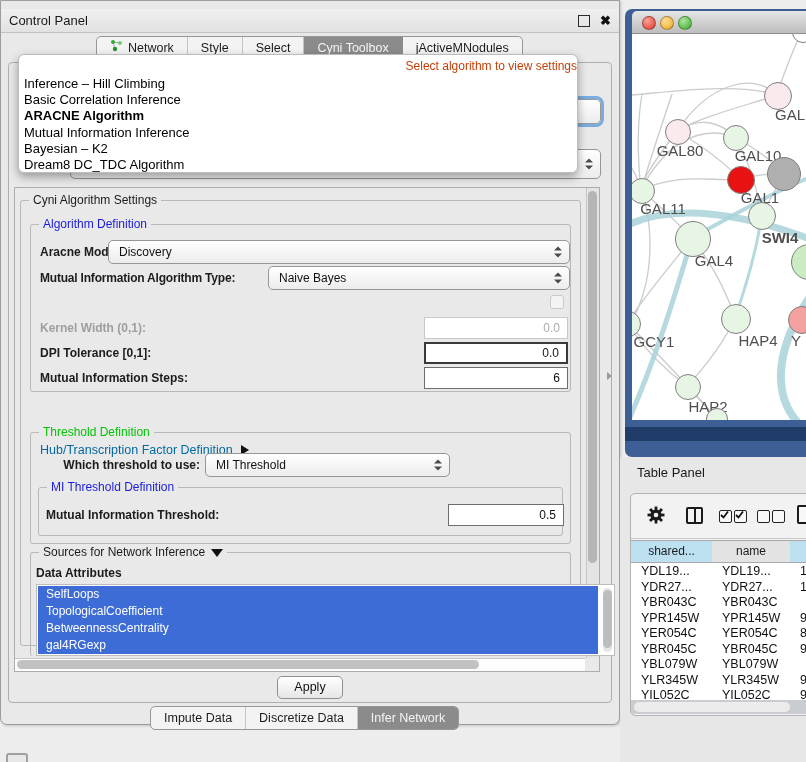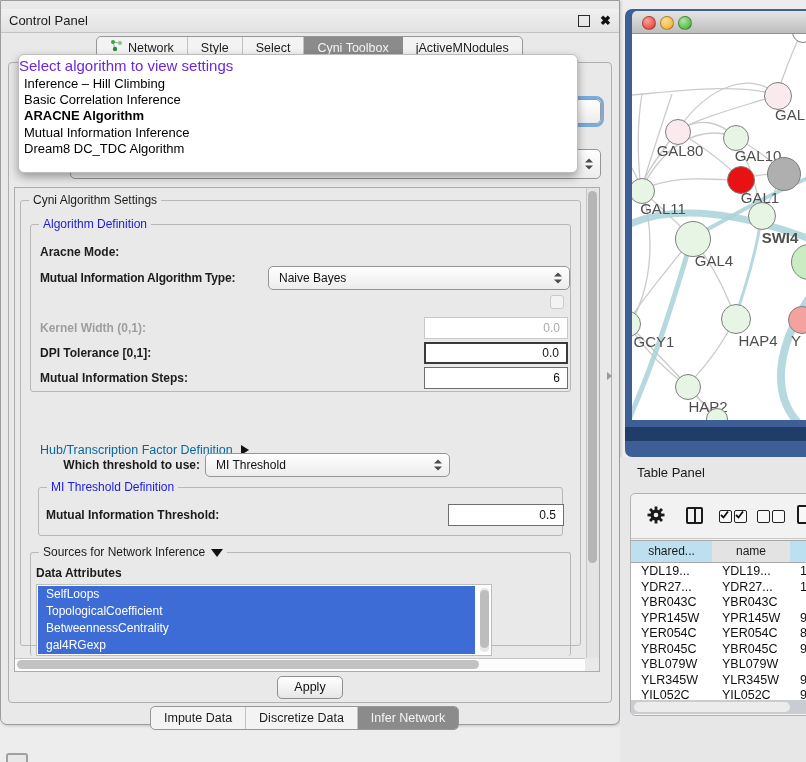--- a/index.html
+++ b/index.html
@@ -28,21 +28,21 @@
   .tfield.disabled{border:1px solid #C9C9C9;color:#ABABAB;}
   .tfield.strong{border:2px solid #3A3A3A;line-height:18px;}
   
   .seg{display:flex;border:1px solid #979797;border-radius:5px;overflow:hidden;background:#F3F3F3;height:24px;}
   .seg-tab{padding:0 13px;line-height:22px;font-size:12.5px;color:#1C1C1C;border-right:1px solid #C3C3C3;
     display:flex;align-items:center;gap:5px;white-space:nowrap;}
   .seg-tab:last-child{border-right:none;}
   .seg-tab.selected{background:#8B8B8B;color:#F5F5F5;border-right-color:#8B8B8B;}
   
   #popup{background:#fff;border:1px solid #BDBDBD;border-radius:6px;box-shadow:0 4px 10px rgba(0,0,0,.35);z-index:20;}
-  .pp-prompt{font-size:15px;color:#6d28d9;text-align:left;line-height:18px;}
+  .pp-prompt{font-size:12px;color:#c2410c;text-align:right;line-height:18px;}
   .pp-item{height:16.2px;line-height:16px;padding-left:5px;font-size:13px;color:#000;white-space:nowrap;}
   .pp-item.bold{font-weight:bold;}
   
   .attr-item{height:17px;line-height:17px;background:#3D6CD6;color:#fff;font-size:12px;padding-left:8px;
     white-space:nowrap;overflow:hidden;}
   
   .sb-thumb{background:#B5B5B5;border-radius:5px;}
   
   .net-label{position:absolute;transform:translate(-50%,-50%);font-size:15px;color:#4F4F4F;white-space:nowrap;}
   .net-node{position:absolute;border-radius:50%;border:1.5px solid #7E7E7E;}
@@ -114,20 +114,21 @@
       </span>
   </div>
 
   <div class="abs" id="popup" style="left:18px;top:54px;width:560px;height:119px;">
     <div class="pp-prompt" style="margin-top:2px;">Select algorithm to view settings</div>
     <div id="popup-items" style="margin-top:1px;">
         <div class="pp-item">Inference – Hill Climbing</div>
         <div class="pp-item">Basic Correlation Inference</div>
         <div class="pp-item bold">ARACNE Algorithm</div>
         <div class="pp-item">Mutual Information Inference</div>
+        <div class="pp-item">Bayesian – K2</div>
         <div class="pp-item">Dream8 DC_TDC Algorithm</div>
       </div>
   </div>
 
   <div class="abs" style="left:14px;top:187px;width:586px;height:485px;border:1px solid #ACACAC;background:#E9E9E9;"></div>
 
   <div class="abs" style="left:586px;top:188px;width:13px;height:470px;background:#E4E4E4;border-left:1px solid #C6C6C6;"></div>
   <div class="abs sb-thumb" style="left:588px;top:191px;width:9px;height:372px;"></div>
 
   <div class="abs" style="left:15px;top:658px;width:570px;height:13px;background:#FDFDFD;border-top:1px solid #C6C6C6;"></div>
@@ -135,20 +136,27 @@
 
   <div class="abs gb" style="left:20px;top:200px;width:561px;height:446px;">
     <span class="gb-title">Cyni Algorithm Settings</span>
   </div>
 
   <div class="abs gb" style="left:30px;top:224px;width:541px;height:168px;">
     <span class="gb-title t-blue">Algorithm Definition</span>
   </div>
 
   <div class="abs lbl" style="left:40px;top:240px;line-height:24px;">Aracne Mode:</div>
+  <div class="abs combo" style="left:108px;top:240px;width:462px;height:24px;">
+    <span>Discovery</span>
+    <span class="stepper">
+        <span class="up"></span>
+        <span class="dn"></span>
+      </span>
+  </div>
 
   <div class="abs lbl" style="left:40px;top:266px;line-height:24px;letter-spacing:-0.2px;">Mutual Information Algorithm Type:</div>
   <div class="abs combo" style="left:268px;top:266px;width:302px;height:24px;">
     <span>Naive Bayes</span>
     <span class="stepper">
         <span class="up"></span>
         <span class="dn"></span>
       </span>
   </div>
 
@@ -160,39 +168,42 @@
   <div class="abs lbl" style="left:40px;top:342px;line-height:22px;">DPI Tolerance [0,1]:</div>
   <div class="abs tfield strong" style="left:424px;top:342px;width:144px;height:22px;">0.0</div>
 
   <div class="abs lbl" style="left:40px;top:367px;line-height:22px;">Mutual Information Steps:</div>
   <div class="abs tfield" style="left:424px;top:367px;width:144px;height:22px;">6</div>
 
   <div class="abs plain" style="left:40px;top:399px;">
     <span>Hub/Transcription Factor Definition</span><span class="triangle-right"></span>
   </div>
 
+  <div class="abs gb" style="left:30px;top:432px;width:541px;height:112px;">
+    <span class="gb-title t-green">Threshold Definition</span>
+  </div>
   <div class="abs lbl" style="left:55px;top:453px;width:145px;text-align:right;line-height:24px;">Which threshold to use:</div>
   <div class="abs combo" style="left:205px;top:453px;width:245px;height:24px;">
     <span>MI Threshold</span>
     <span class="stepper">
         <span class="up"></span>
         <span class="dn"></span>
       </span>
   </div>
   <div class="abs gb" style="left:38px;top:487px;width:525px;height:49px;">
     <span class="gb-title t-blue">MI Threshold Definition</span>
   </div>
   <div class="abs lbl" style="left:46px;top:504px;line-height:22px;">Mutual Information Threshold:</div>
   <div class="abs tfield" style="left:448px;top:504px;width:116px;height:22px;">0.5</div>
 
   <div class="abs gb" style="left:30px;top:552px;width:541px;height:104px;border-bottom:none;">
     <span class="gb-title"><span>Sources for Network Inference</span><span class="triangle-down"></span></span>
   </div>
   <div class="abs lbl" style="left:36px;top:566px;">Data Attributes</div>
-  <div class="abs" style="left:36px;top:584px;width:456px;height:72px;background:#fff;border:1px solid #BDBDBD;overflow:hidden;">
+  <div class="abs" style="left:36px;top:584px;width:579px;height:72px;background:#fff;border:1px solid #BDBDBD;overflow:hidden;">
     <div id="attr-items" style="position:absolute;left:1px;top:1px;right:16px;">
         <div class="attr-item">SelfLoops</div>
         <div class="attr-item">TopologicalCoefficient</div>
         <div class="attr-item">BetweennessCentrality</div>
         <div class="attr-item">gal4RGexp</div>
       </div>
     <div class="abs" style="right:2px;top:3px;width:9px;height:64px;background:#E7E7E7;border-radius:4px;"></div>
     <div class="abs sb-thumb" style="right:2px;top:5px;width:9px;height:58px;background:#BDBDBD;"></div>
   </div>
 

